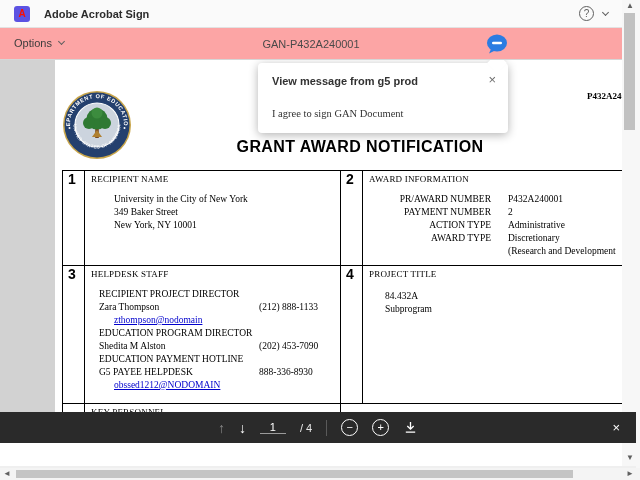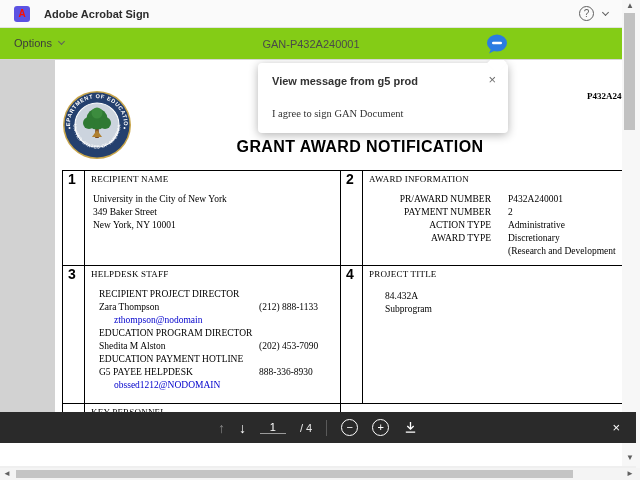--- a/index.html
+++ b/index.html
@@ -9,21 +9,21 @@
   
   .topbar { position:absolute; left:0; top:0; width:622px; height:28px; background:#fafafa; border-bottom:1px solid #e2e2e2; display:flex; align-items:center; }
   .logo { width:16px; height:16px; margin-left:14px; background:#5c52e2; border-radius:3px; display:flex; align-items:center; justify-content:center; }
   .logo span { color:#fa0f00; font-weight:bold; font-size:10px; line-height:1; }
   .app-title { margin-left:14px; font-size:11px; font-weight:bold; color:#2c2c2c; }
   .help { position:absolute; right:28px; top:6px; width:15px; height:15px; border:1.5px solid #5f5f5f; border-radius:50%; color:#5f5f5f; font-size:10px; display:flex; align-items:center; justify-content:center; }
   .chev { display:inline-block; width:5px; height:5px; border-right:1.5px solid #5f5f5f; border-bottom:1.5px solid #5f5f5f; transform:rotate(45deg); }
   .help-caret { position:absolute; right:14px; top:10px; }
 
   
-  .subbar { position:absolute; left:0; top:28px; width:622px; height:32px; background:#84cc16; border-bottom:1px solid #d6d6d6; }
+  .subbar { position:absolute; left:0; top:28px; width:622px; height:32px; background:#fca5a5; border-bottom:1px solid #d6d6d6; }
   .options { position:absolute; left:14px; top:9px; font-size:11px; color:#3c3c3c; display:flex; align-items:center; gap:7px; cursor:pointer; }
   .doc-title { position:absolute; left:0; width:100%; top:10px; text-align:center; font-size:11px; color:#4a4a4a; }
   .bubble { position:absolute; left:486px; top:34px; width:22px; height:20px; cursor:pointer; }
 
   
   .content { position:absolute; left:0; top:60px; width:622px; height:352px; background:#d2d2d2; overflow:hidden; }
   .page { position:absolute; left:55px; top:0; width:567px; height:352px; background:#fff; overflow:hidden; font-family:"Liberation Serif", serif; color:#000; }
   .corner-ref { position:absolute; left:532px; top:31px; font-size:9px; font-weight:bold; white-space:nowrap; }
   .seal { position:absolute; left:7px; top:30px; width:70px; height:70px; }
   .gan-title { position:absolute; left:0; top:78px; width:610px; text-align:center; font-family:"Liberation Sans", sans-serif; font-weight:800; font-size:16px; letter-spacing:.4px; color:#000; }
@@ -32,28 +32,28 @@
   .trow { display:flex; border-bottom:1px solid #000; }
   .trow.r1 { height:95px; }
   .trow.r2 { height:138px; }
   .trow.r3 { height:9px; border-bottom:none; overflow:hidden; }
   .cell { display:flex; overflow:hidden; }
   .c-left { width:278px; border-right:1px solid #000; }
   .c-right { flex:1; }
   .numcol { width:22px; border-right:1px solid #000; font-family:"Liberation Sans", sans-serif; font-weight:800; font-size:14px; padding:2px 0 0 5px; }
   .ctext { flex:1; padding:2px 0 0 6px; }
   .sec-head { font-size:9px; letter-spacing:.2px; }
-  .addr { margin:7px 0 0 2px; }
+  .addr { margin:7px 0 0 23px; }
   .award-grid { display:grid; grid-template-columns:112px auto; column-gap:17px; margin-top:7px; margin-left:10px; }
   .award-grid .lab { text-align:right; }
   .role { margin-left:8px; }
   .role.first { margin-top:7px; }
   .nrow { margin-left:8px; position:relative; }
   .nrow .phone { position:absolute; left:160px; }
-  .email { margin-left:23px; color:#0000cc; }
+  .email { margin-left:23px; color:#0000cc; text-decoration:underline; }
   .ptitle-lines { margin:9px 0 0 16px; }
 
   
   .status { position:absolute; left:0; top:5px; width:617px; display:flex; justify-content:flex-end; align-items:center; gap:7px; font-size:10px; color:#5f5f5f; font-family:"Liberation Sans", sans-serif; }
   .check-circle { width:15px; height:15px; border-radius:50%; background:#6e6e6e; color:#fff; font-size:9px; display:flex; align-items:center; justify-content:center; }
 
   
   .popup { position:absolute; left:258px; top:3px; width:250px; height:70px; background:#fff; border-radius:4px; box-shadow:0 2px 10px rgba(0,0,0,.3); font-family:"Liberation Sans", sans-serif; z-index:5; }
   .popup .caret { position:absolute; left:232px; top:-7px; width:14px; height:14px; background:#fff; transform:rotate(45deg); box-shadow:-2px -2px 4px rgba(0,0,0,.06); }
   .popup-title { position:absolute; left:14px; top:12px; font-size:11px; font-weight:bold; color:#323232; }

